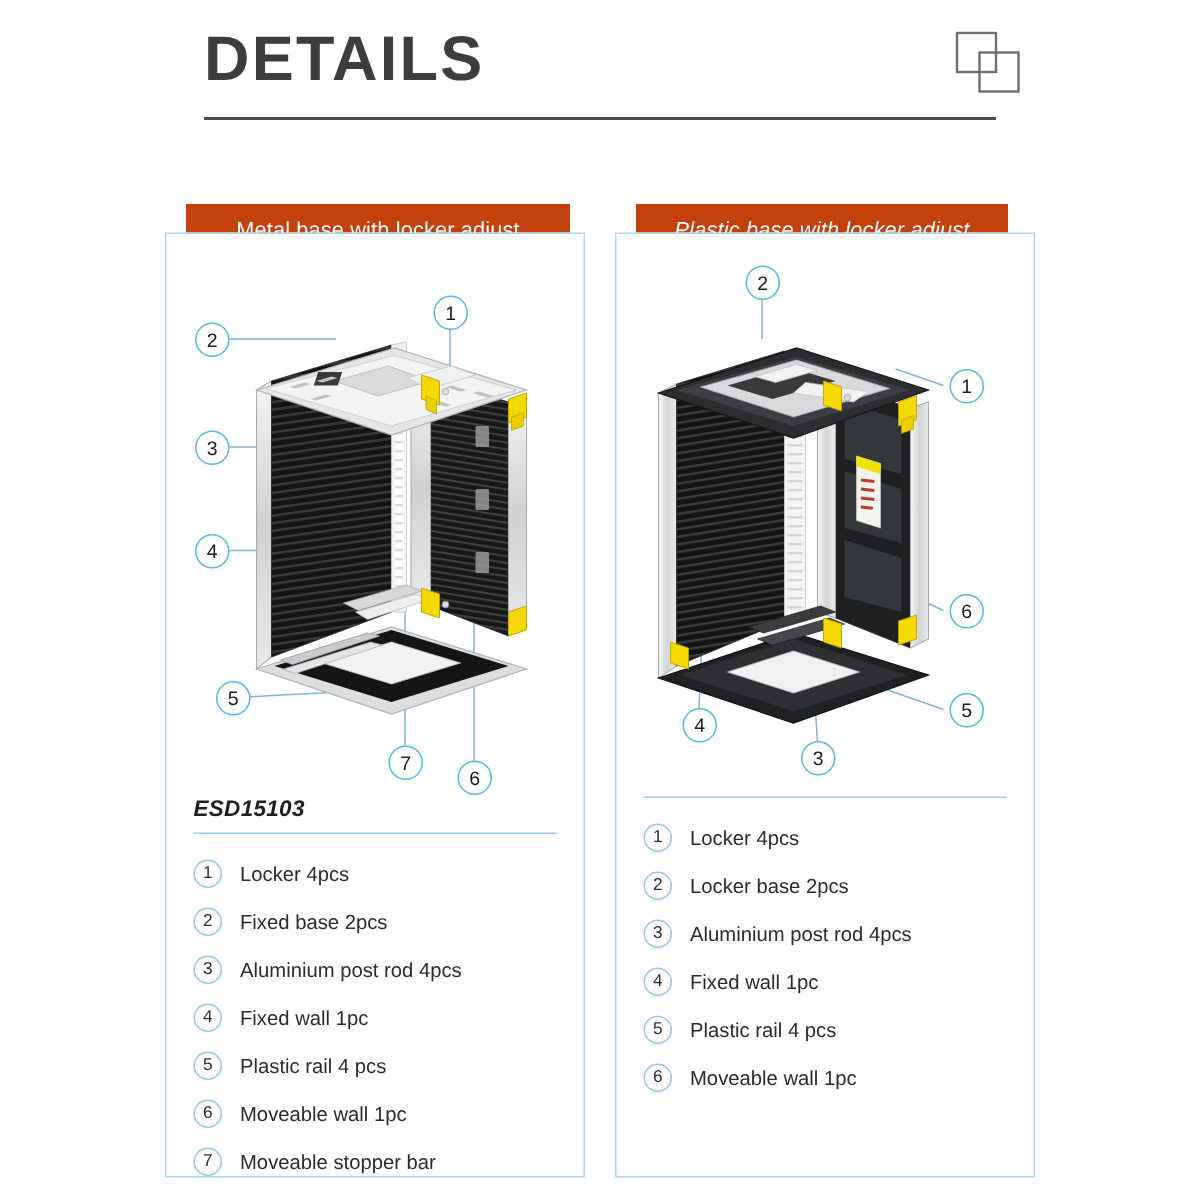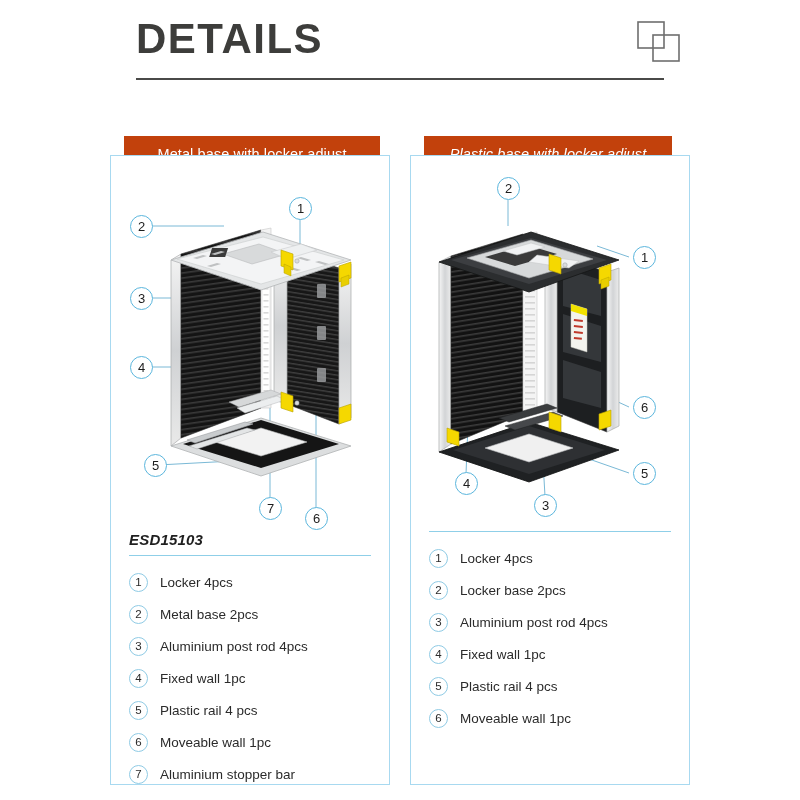--- a/index.html
+++ b/index.html
@@ -243,41 +243,41 @@
     <div class="spec">
       <div class="spec-title">ESD15103</div>
       <div class="spec-rule"></div>
       <ul class="spec-list">
         <li class="spec-item">
           <span class="spec-num">1</span>
           <span class="spec-label">Locker 4pcs</span>
         </li>
         <li class="spec-item">
           <span class="spec-num">2</span>
-          <span class="spec-label">Metal base 2pcs</span>
+          <span class="spec-label">Fixed base 2pcs</span>
         </li>
         <li class="spec-item">
           <span class="spec-num">3</span>
           <span class="spec-label">Aluminium post rod 4pcs</span>
         </li>
         <li class="spec-item">
           <span class="spec-num">4</span>
           <span class="spec-label">Fixed wall 1pc</span>
         </li>
         <li class="spec-item">
           <span class="spec-num">5</span>
           <span class="spec-label">Plastic rail 4 pcs</span>
         </li>
         <li class="spec-item">
           <span class="spec-num">6</span>
           <span class="spec-label">Moveable wall 1pc</span>
         </li>
         <li class="spec-item">
           <span class="spec-num">7</span>
-          <span class="spec-label">Aluminium stopper bar</span>
+          <span class="spec-label">Moveable stopper bar</span>
         </li>
       </ul>
     </div>
   </div>
 
   <div class="banner banner-right">Plastic base with locker adjust</div>
 
   <div class="panel panel-right">
 
     <div class="figure">

